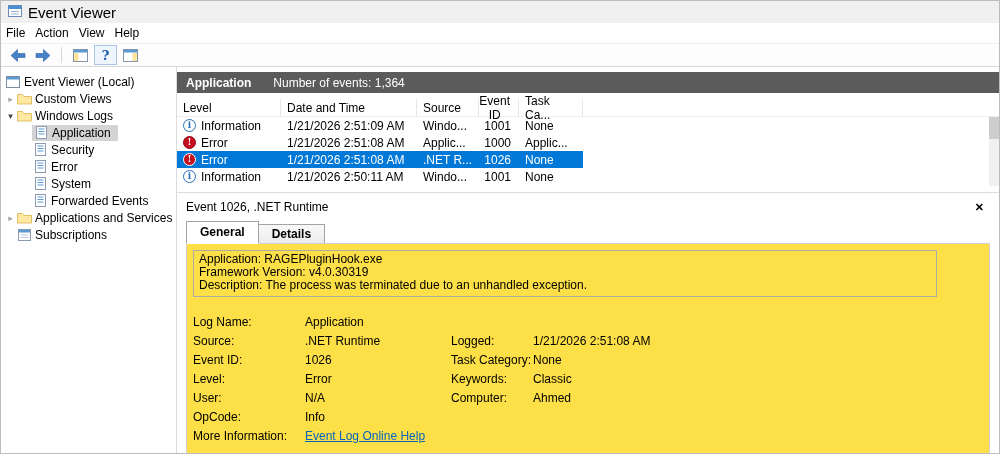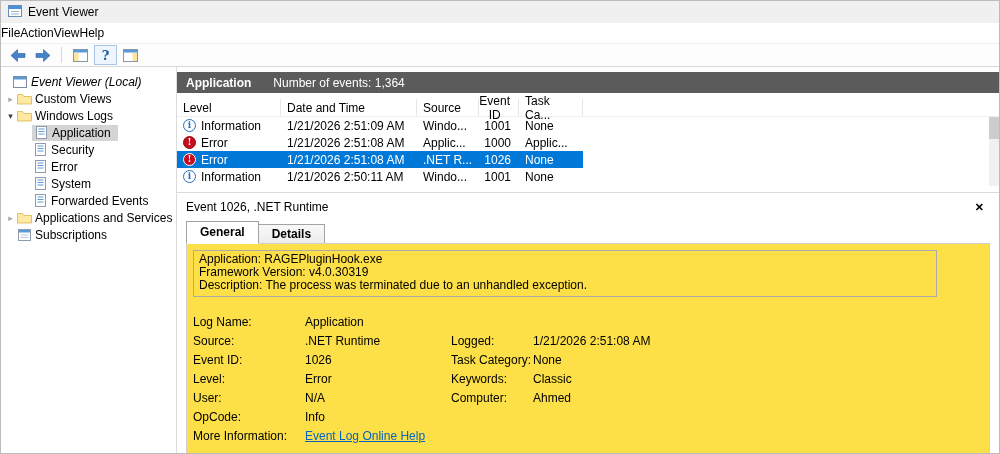--- a/index.html
+++ b/index.html
@@ -5,40 +5,40 @@
   * { box-sizing: border-box; margin: 0; padding: 0; }
   body { font-family: "Liberation Sans", sans-serif; }
   .window {
     width: 1000px; height: 454px; background: #fff; color: #000;
     font-size: 12px; position: relative; overflow: hidden;
     border: 1px solid #bcbcbc;
   }
 
   
   .titlebar { height: 22px; background: #f0f0f0; display: flex; align-items: center; gap: 6px; padding-left: 7px; }
-  .title-text { font-size: 12px; }
+  .title-text { font-size: 15px; }
 
   
   .menubar { height: 21px; background: #fff; display: flex; align-items: stretch; border-bottom: 1px solid #f0f0f0; }
-  .menu-item { padding: 0 0; display: flex; align-items: center; cursor: default; }
+  .menu-item { padding: 0 5px; display: flex; align-items: center; cursor: default; }
 
   
   .toolbar { height: 23px; background: #fdfdfd; display: flex; align-items: center; gap: 2px; padding-left: 5px; border-bottom: 1px solid #d8d8d8; }
   .tbtn { width: 23px; height: 20px; background: transparent; border: 1px solid transparent; display: flex; align-items: center; justify-content: center; padding: 0; }
   .tbtn.help-btn { border: 1px solid #a9c4e4; background: #eef5fc; }
   .help-glyph { color: #1b57a8; font-weight: bold; font-size: 13px; font-family: "DejaVu Serif", serif; }
   .tsep { width: 1px; height: 16px; background: #d8d8d8; margin: 0 5px; }
 
   
   .content { display: flex; height: 387px; }
 
   
   .sidebar { width: 176px; border-right: 1px solid #dcdcdc; padding-top: 6px; overflow: hidden; background: #fff; }
   .tree-row { height: 17px; display: flex; align-items: center; white-space: nowrap; cursor: default; }
-  .tree-row.lvl0 { padding-left: 11px; font-style: italic; }
+  .tree-row.lvl0 { padding-left: 4px; }
   .tree-row.lvl1 { padding-left: 4px; }
   .tree-row.lvl2 { padding-left: 31px; }
   .chev { width: 11px; flex: 0 0 11px; font-size: 9px; color: #a6a6a6; text-align: center; }
   .chev.expanded { color: #404040; }
   .chev-spacer { width: 11px; flex: 0 0 11px; }
   .ticon { width: 16px; flex: 0 0 16px; display: inline-flex; justify-content: center; margin-right: 3px; }
   .selwrap { display: inline-flex; align-items: center; }
   .selwrap.selected { background: #d4d4d4; padding: 1px 7px 1px 1px; }
   .selwrap.selected .ticon { margin-right: 3px; }
 

